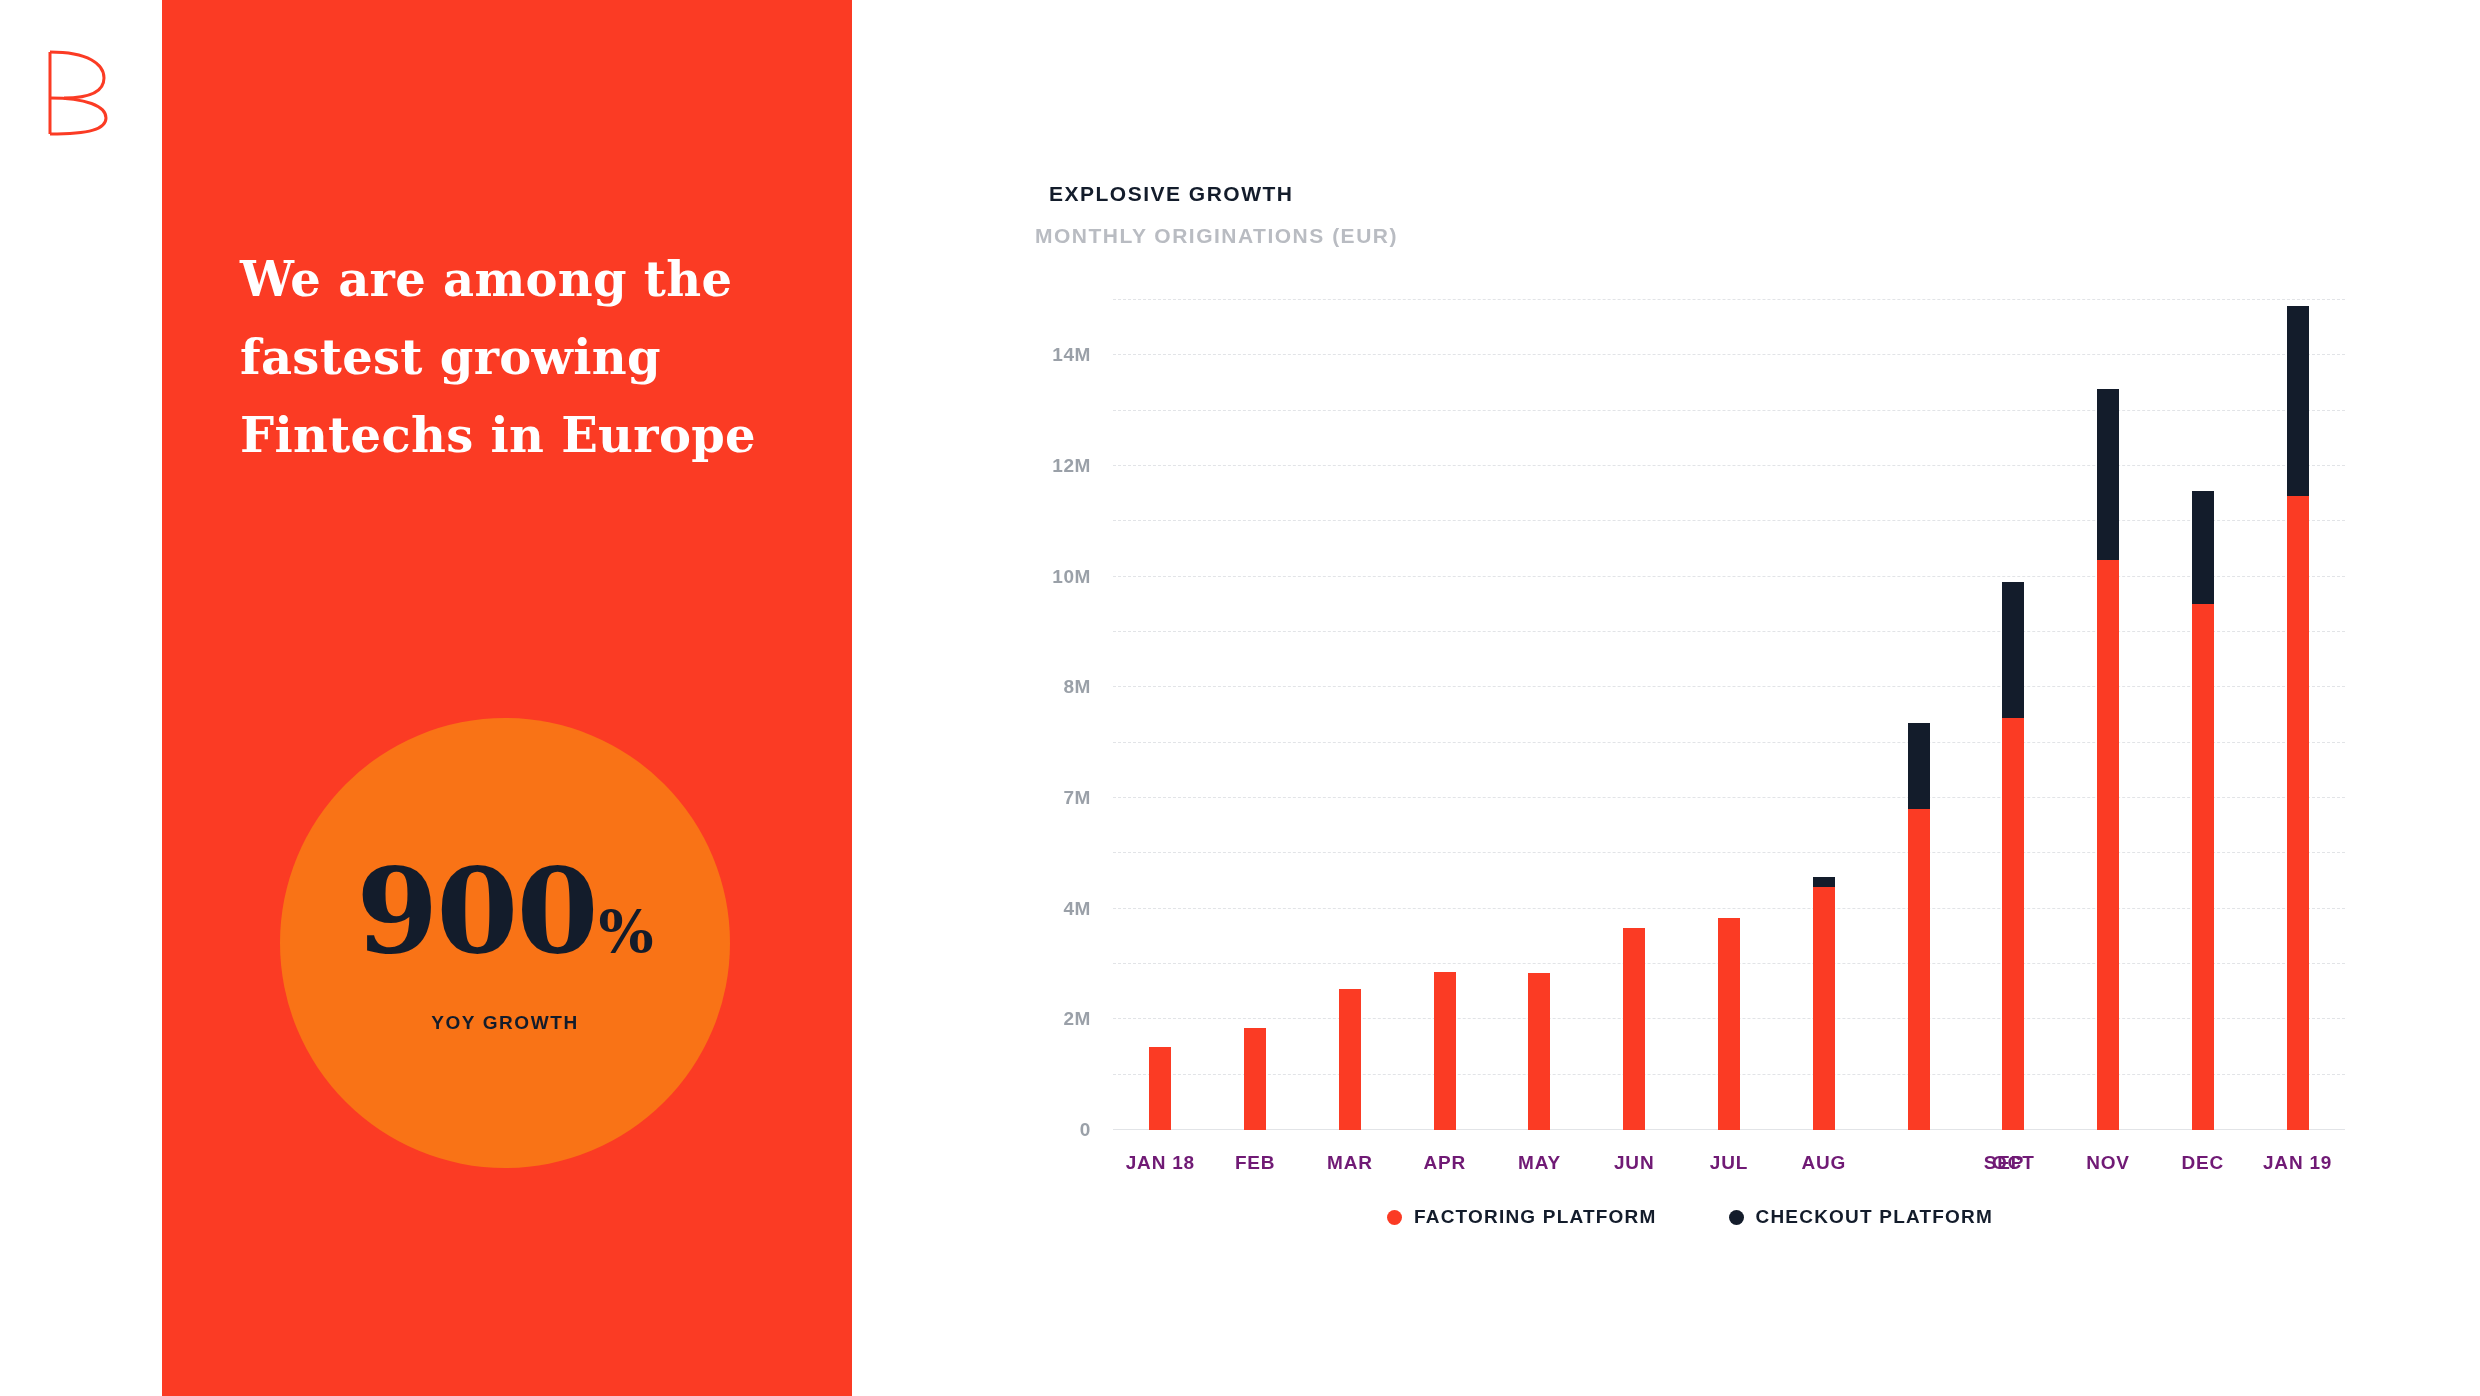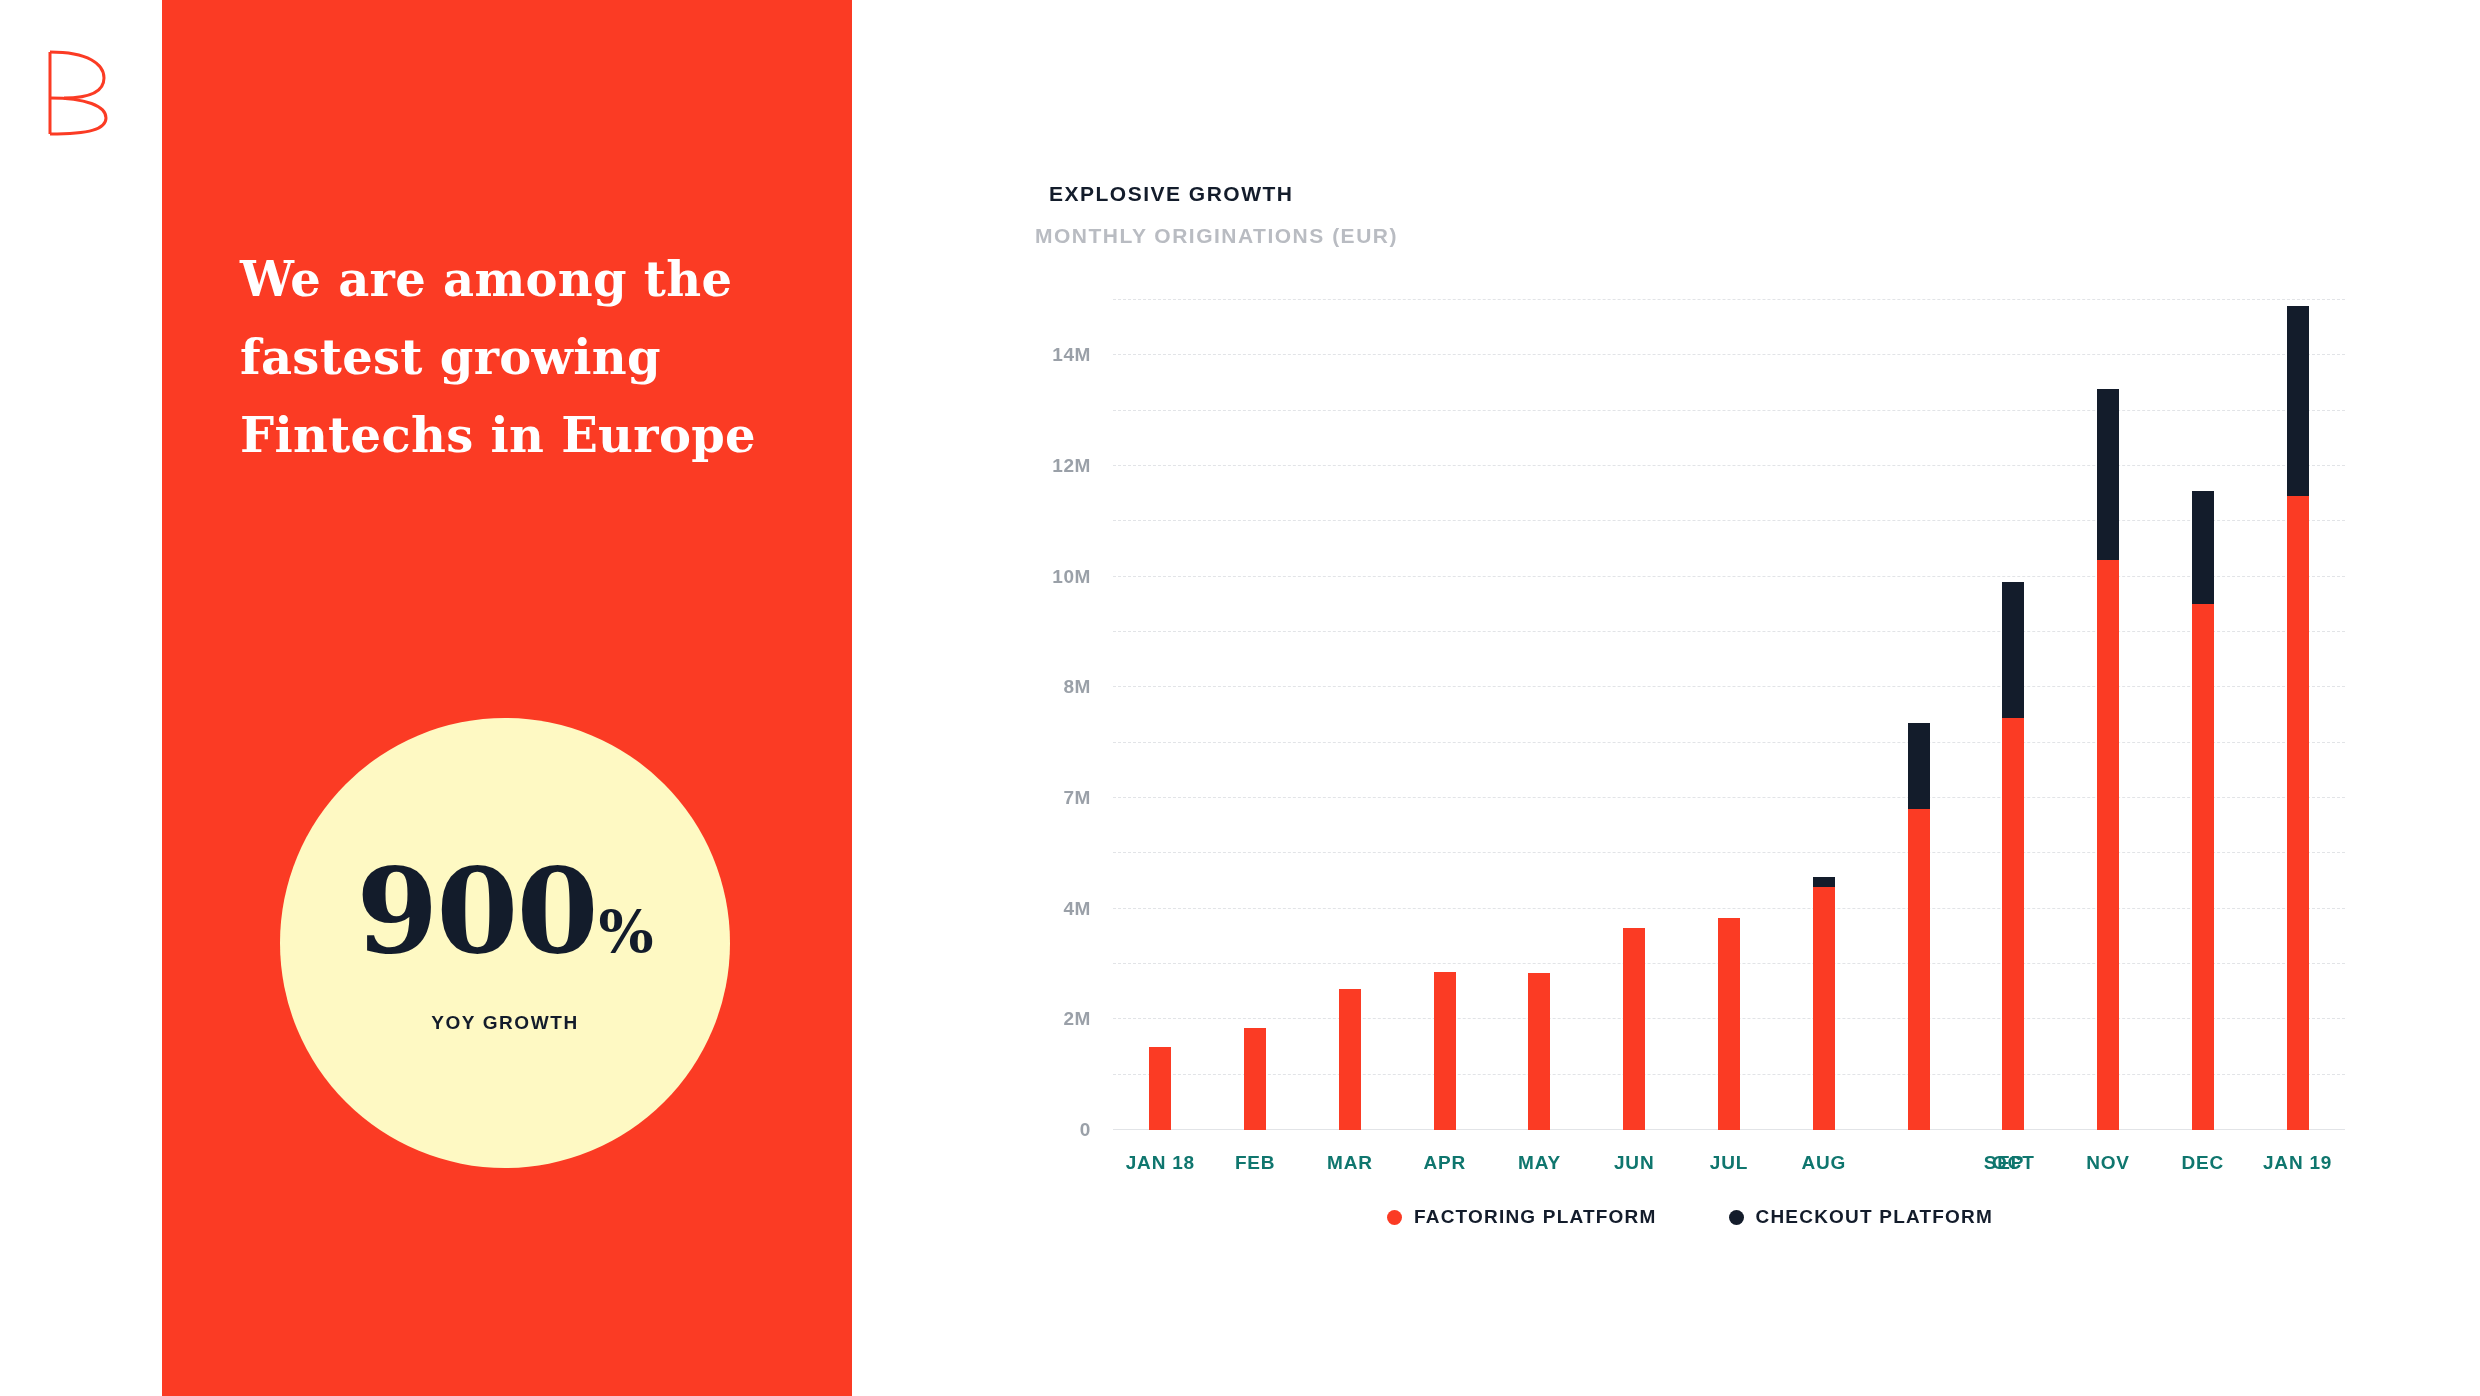--- a/index.html
+++ b/index.html
@@ -46,21 +46,21 @@
     letter-spacing: 0.3px;
   }
 
   #circle-stat {
     position: absolute;
     left: 118px;
     top: 718px;
     width: 450px;
     height: 450px;
     border-radius: 50%;
-    background: #fef9c3;
+    background: #f97316;
     display: flex;
     flex-direction: column;
     align-items: center;
     justify-content: center;
     gap: 24px;
   }
   #stat-number-row {
     display: flex;
     align-items: baseline;
     color: #131c2b;
@@ -162,21 +162,21 @@
   }
   .seg-red {
     width: 100%;
     background: #fb3b24;
   }
   .xtick {
     position: absolute;
     top: 100%;
     margin-top: 22px;
     transform: translateX(-50%);
-    color: #0f766e;
+    color: #701a75;
     font-size: 19px;
     font-weight: bold;
     letter-spacing: 0.8px;
     white-space: nowrap;
   }
 
   #legend {
     position: absolute;
     left: 0;
     top: 1190px;

